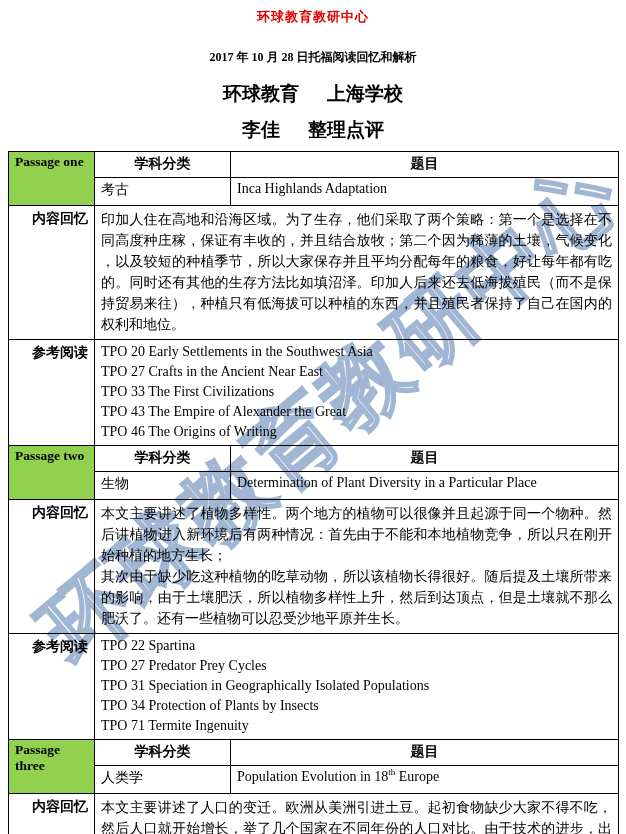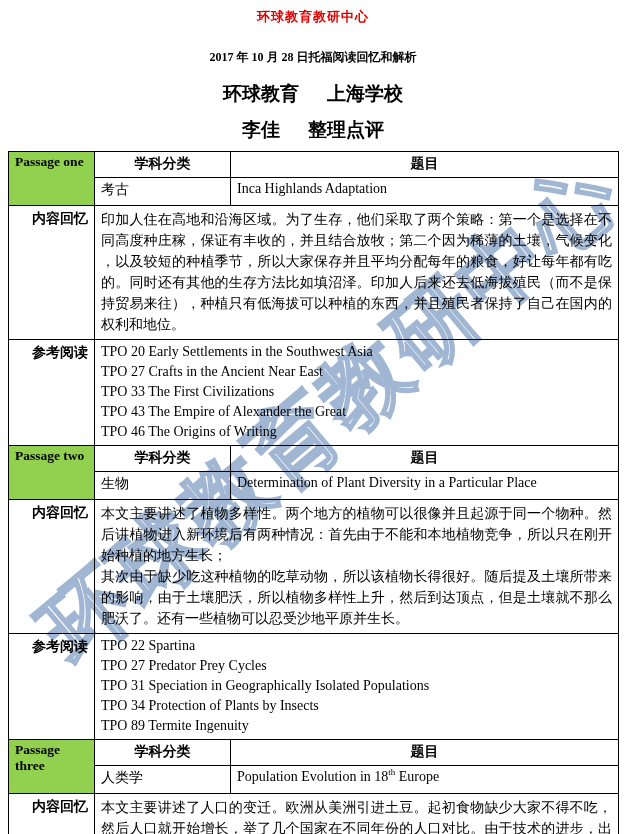--- a/index.html
+++ b/index.html
@@ -148,21 +148,21 @@
         <td class="recall-cell" colspan="2">本文主要讲述了植物多样性。两个地方的植物可以很像并且起源于同一个物种。然后讲植物进入新环境后有两种情况：首先由于不能和本地植物竞争，所以只在刚开始种植的地方生长；
 其次由于缺少吃这种植物的吃草动物，所以该植物长得很好。随后提及土壤所带来的影响，由于土壤肥沃，所以植物多样性上升，然后到达顶点，但是土壤就不那么肥沃了。还有一些植物可以忍受沙地平原并生长。</td>
       </tr>
       <tr>
         <td class="label-cell">参考阅读</td>
         <td class="refs-cell" colspan="2">
             <div class="ref-line">TPO 22 Spartina</div>
             <div class="ref-line">TPO 27 Predator Prey Cycles</div>
             <div class="ref-line">TPO 31 Speciation in Geographically Isolated Populations</div>
             <div class="ref-line">TPO 34 Protection of Plants by Insects</div>
-            <div class="ref-line">TPO 89 Termite Ingenuity</div>
+            <div class="ref-line">TPO 71 Termite Ingenuity</div>
           </td>
       </tr>
 
       <tr>
         <td class="passage-cell" rowspan="2">Passage three</td>
         <th>学科分类</th>
         <th>题目</th>
       </tr>
       <tr>
         <td class="value-cell">人类学</td>

